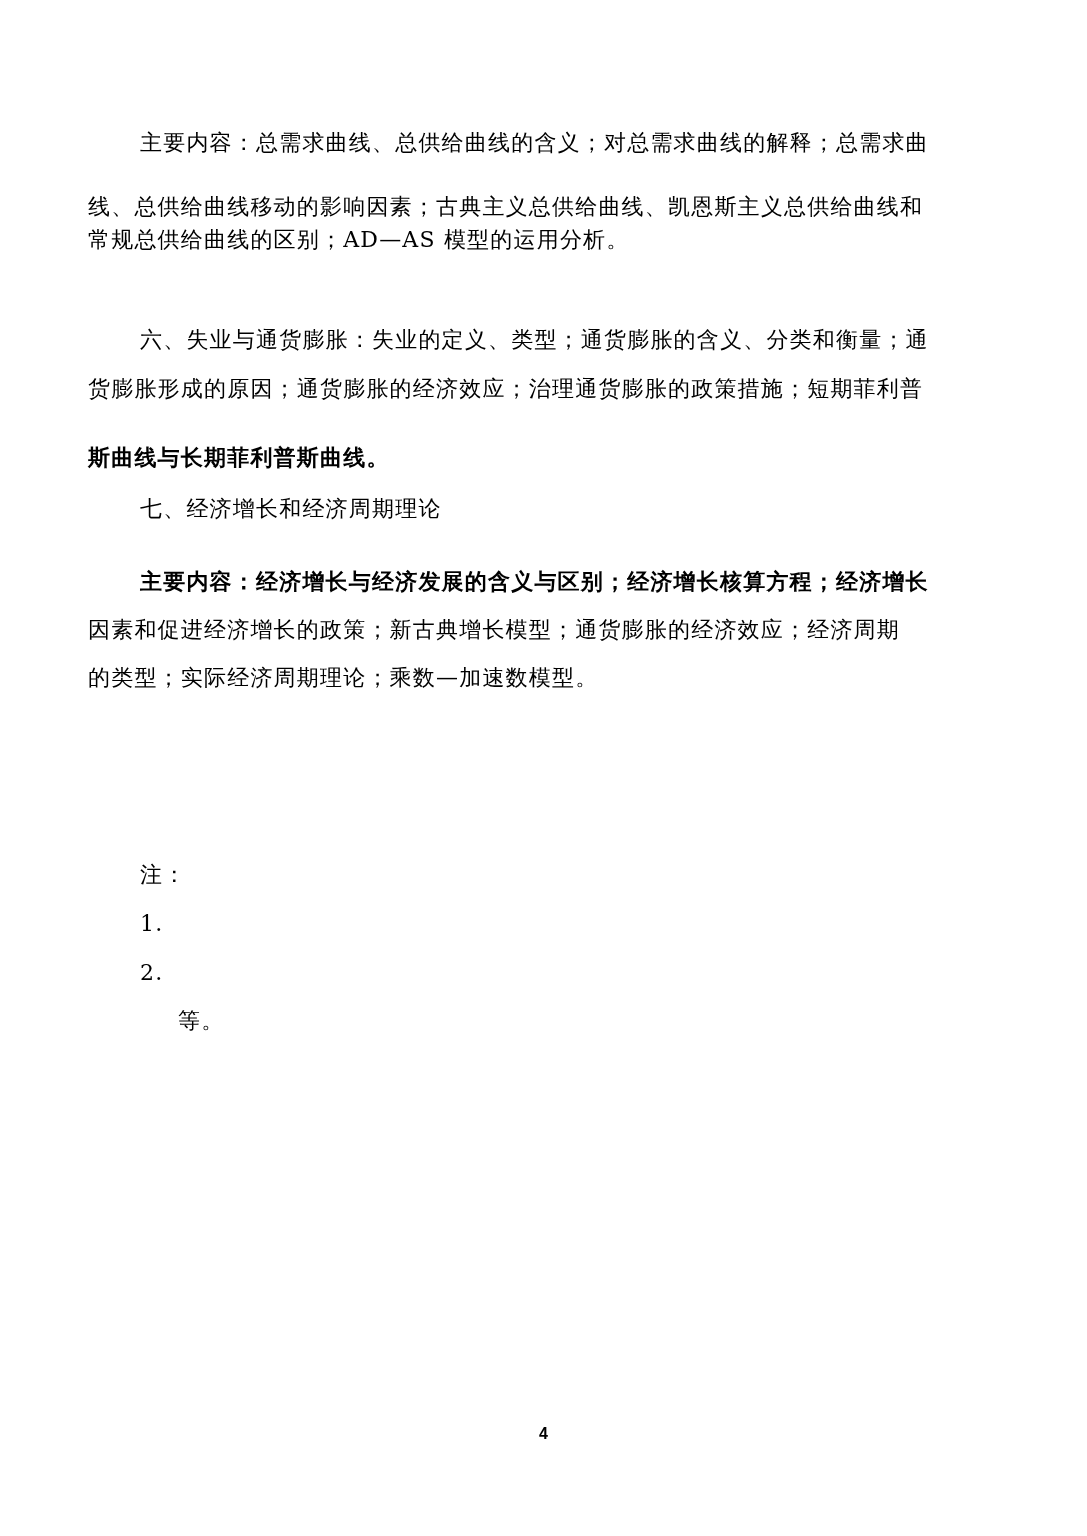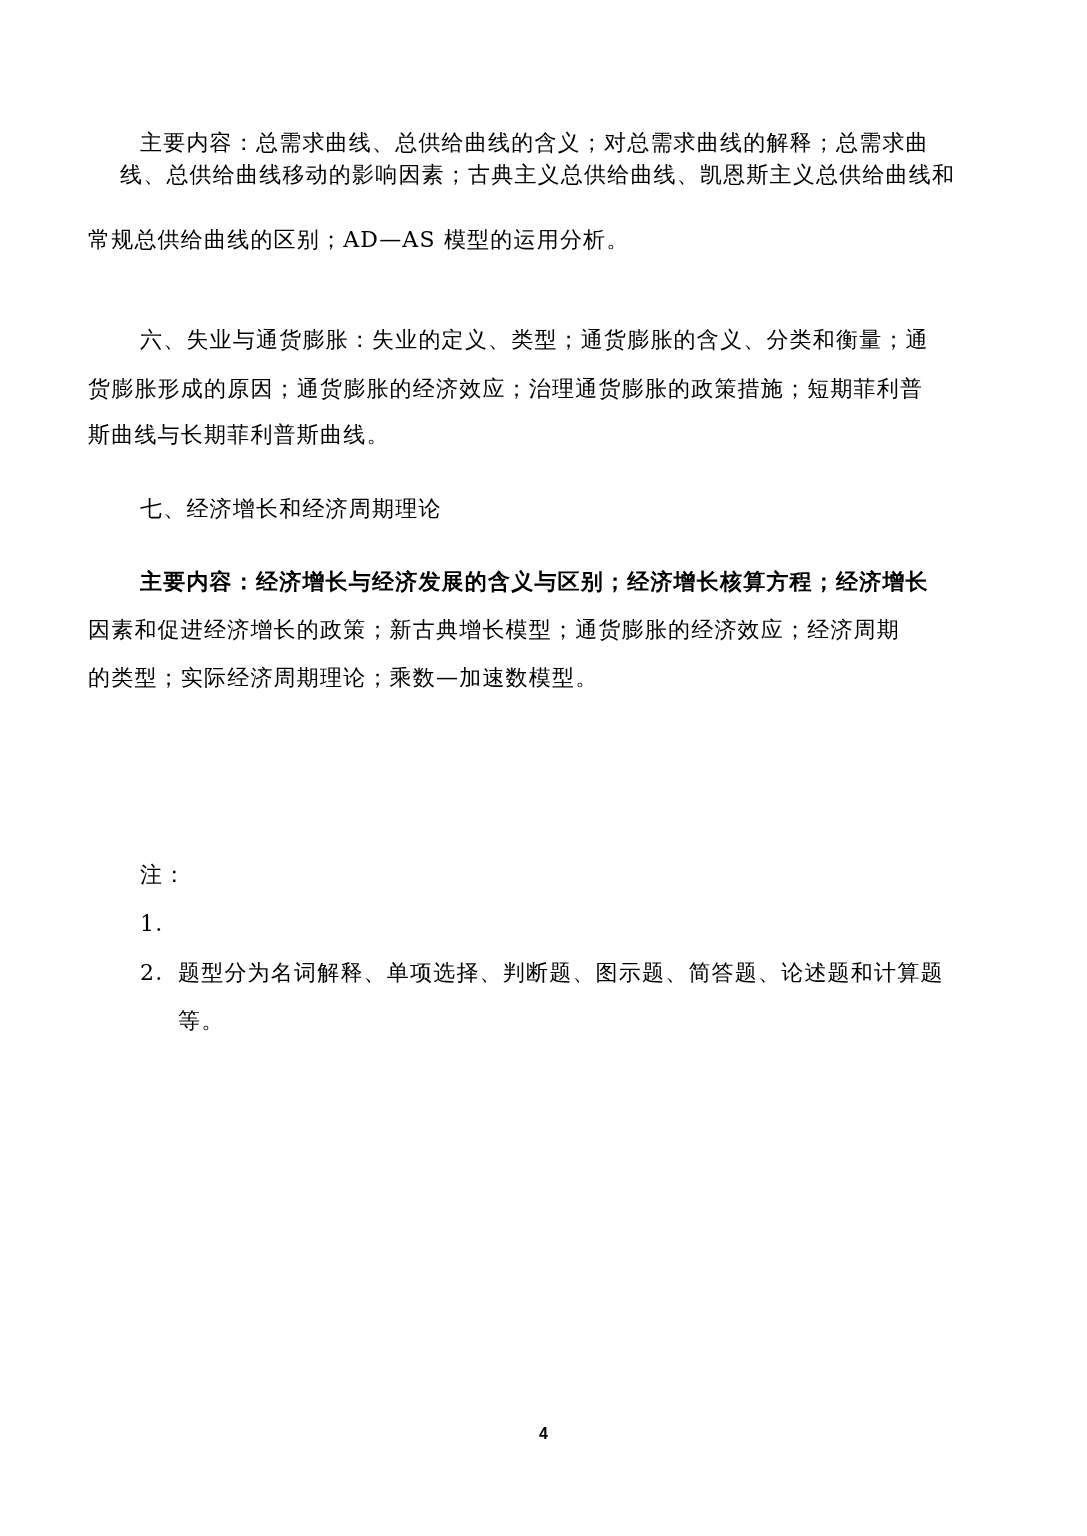--- a/index.html
+++ b/index.html
@@ -42,34 +42,33 @@
       font-weight: bold;
       font-size: 16px;
     }
   </style>
 </head>
 <body>
 
 <div class="page">
 
   <div class="line indent" style="top:128px;">主要内容：总需求曲线、总供给曲线的含义；对总需求曲线的解释；总需求曲</div>
-  <div class="line" style="top:160px;margin-left:32px;">线、总供给曲线移动的影响因素；古典主义总供给曲线、凯恩斯主义总供给曲线和</div>
+  <div class="line" style="top:192px;">线、总供给曲线移动的影响因素；古典主义总供给曲线、凯恩斯主义总供给曲线和</div>
   <div class="line" style="top:225px;">常规总供给曲线的区别；AD—AS 模型的运用分析。</div>
 
   <div class="line" style="top:374px;">货膨胀形成的原因；通货膨胀的经济效应；治理通货膨胀的政策措施；短期菲利普</div>
   <div class="line indent" style="top:325px;">六、失业与通货膨胀：失业的定义、类型；通货膨胀的含义、分类和衡量；通</div>
-  <div class="line" style="top:420px;">斯曲线与长期菲利普斯曲线。</div>
+  <div class="line" style="top:442px;font-weight:bold;">斯曲线与长期菲利普斯曲线。</div>
 
   <div class="line indent" style="top:494px;">七、经济增长和经济周期理论</div>
   <div class="line indent" style="top:566px;font-weight:bold;">主要内容：经济增长与经济发展的含义与区别；经济增长核算方程；经济增长</div>
   <div class="line" style="top:615px;">因素和促进经济增长的政策；新古典增长模型；通货膨胀的经济效应；经济周期</div>
   <div class="line" style="top:663px;">的类型；实际经济周期理论；乘数—加速数模型。</div>
 
   <div class="line indent" style="top:860px;">注：</div>
 
   <div class="line list-indent" style="top:909px;">1.</div>
 
   <div class="line list-indent" style="top:958px;">2.</div>
-  <div class="line list-cont" style="top:958px;">题型分为名词解释、单项选择、判断题、图示题、简答题、论述题和计算题</div>
   <div class="line list-cont" style="top:1006px;">等。</div>
 
   <div class="page-num">4</div>
 </div>
 
 </body></html>

